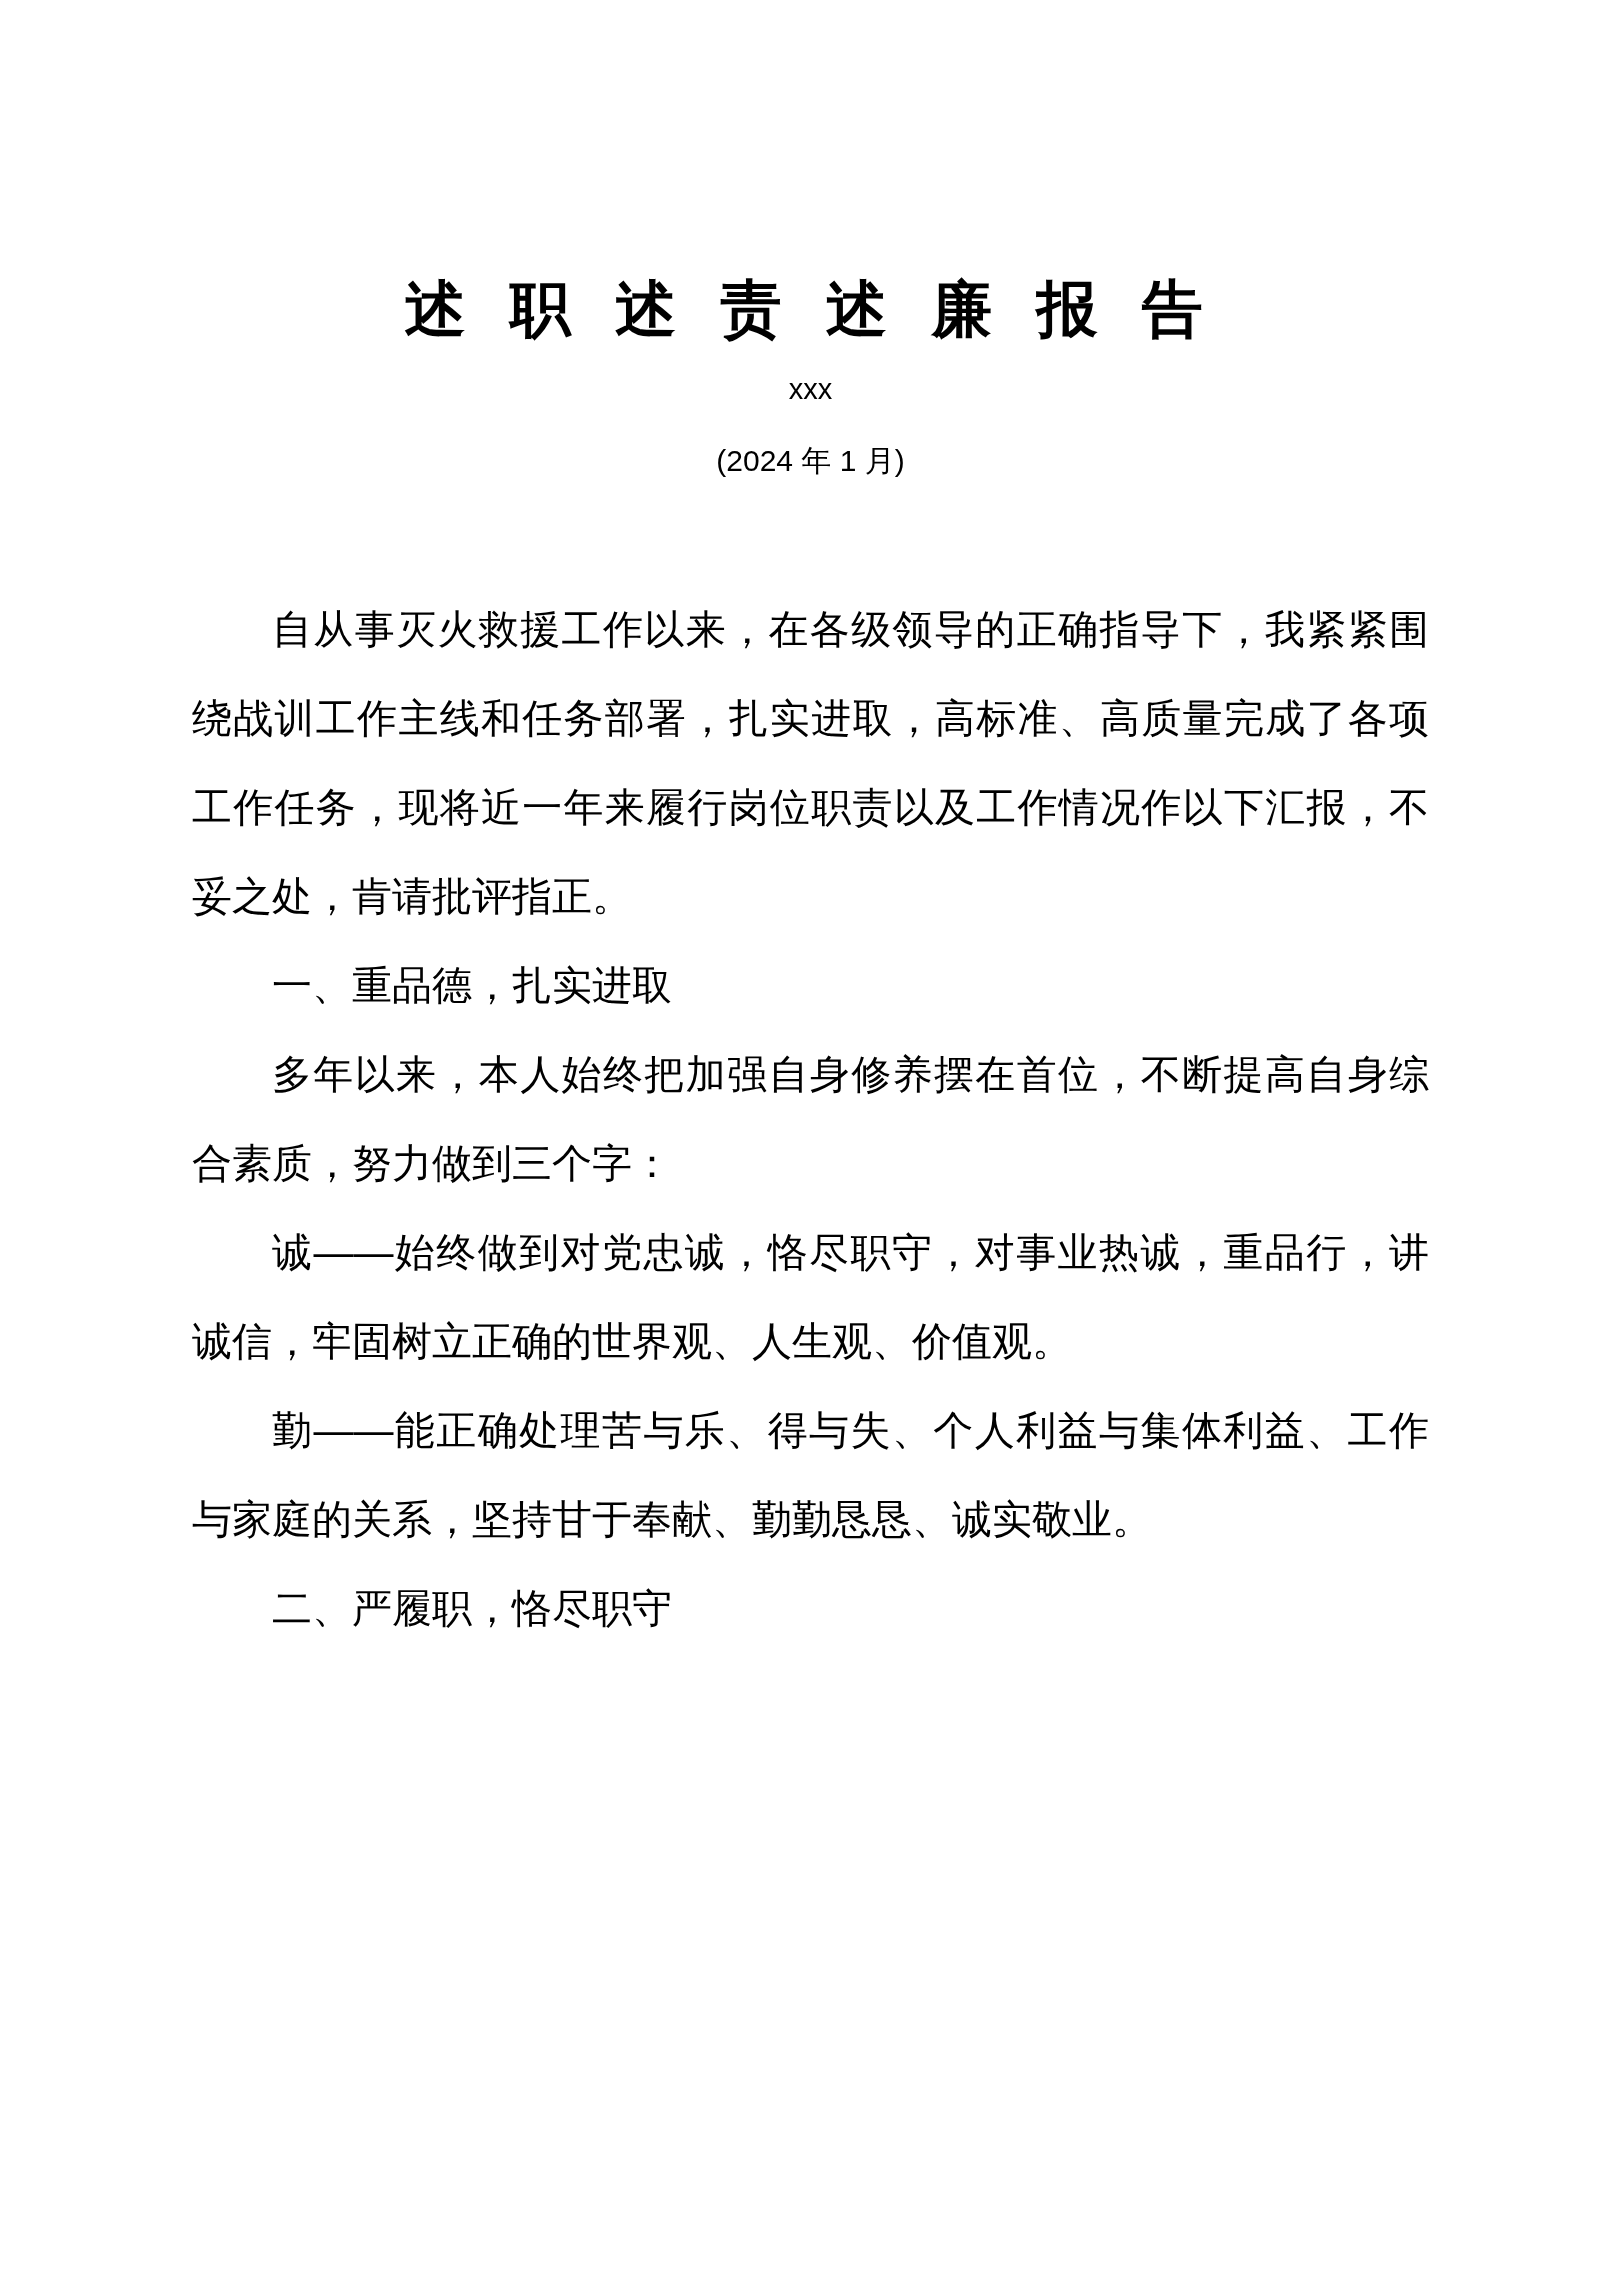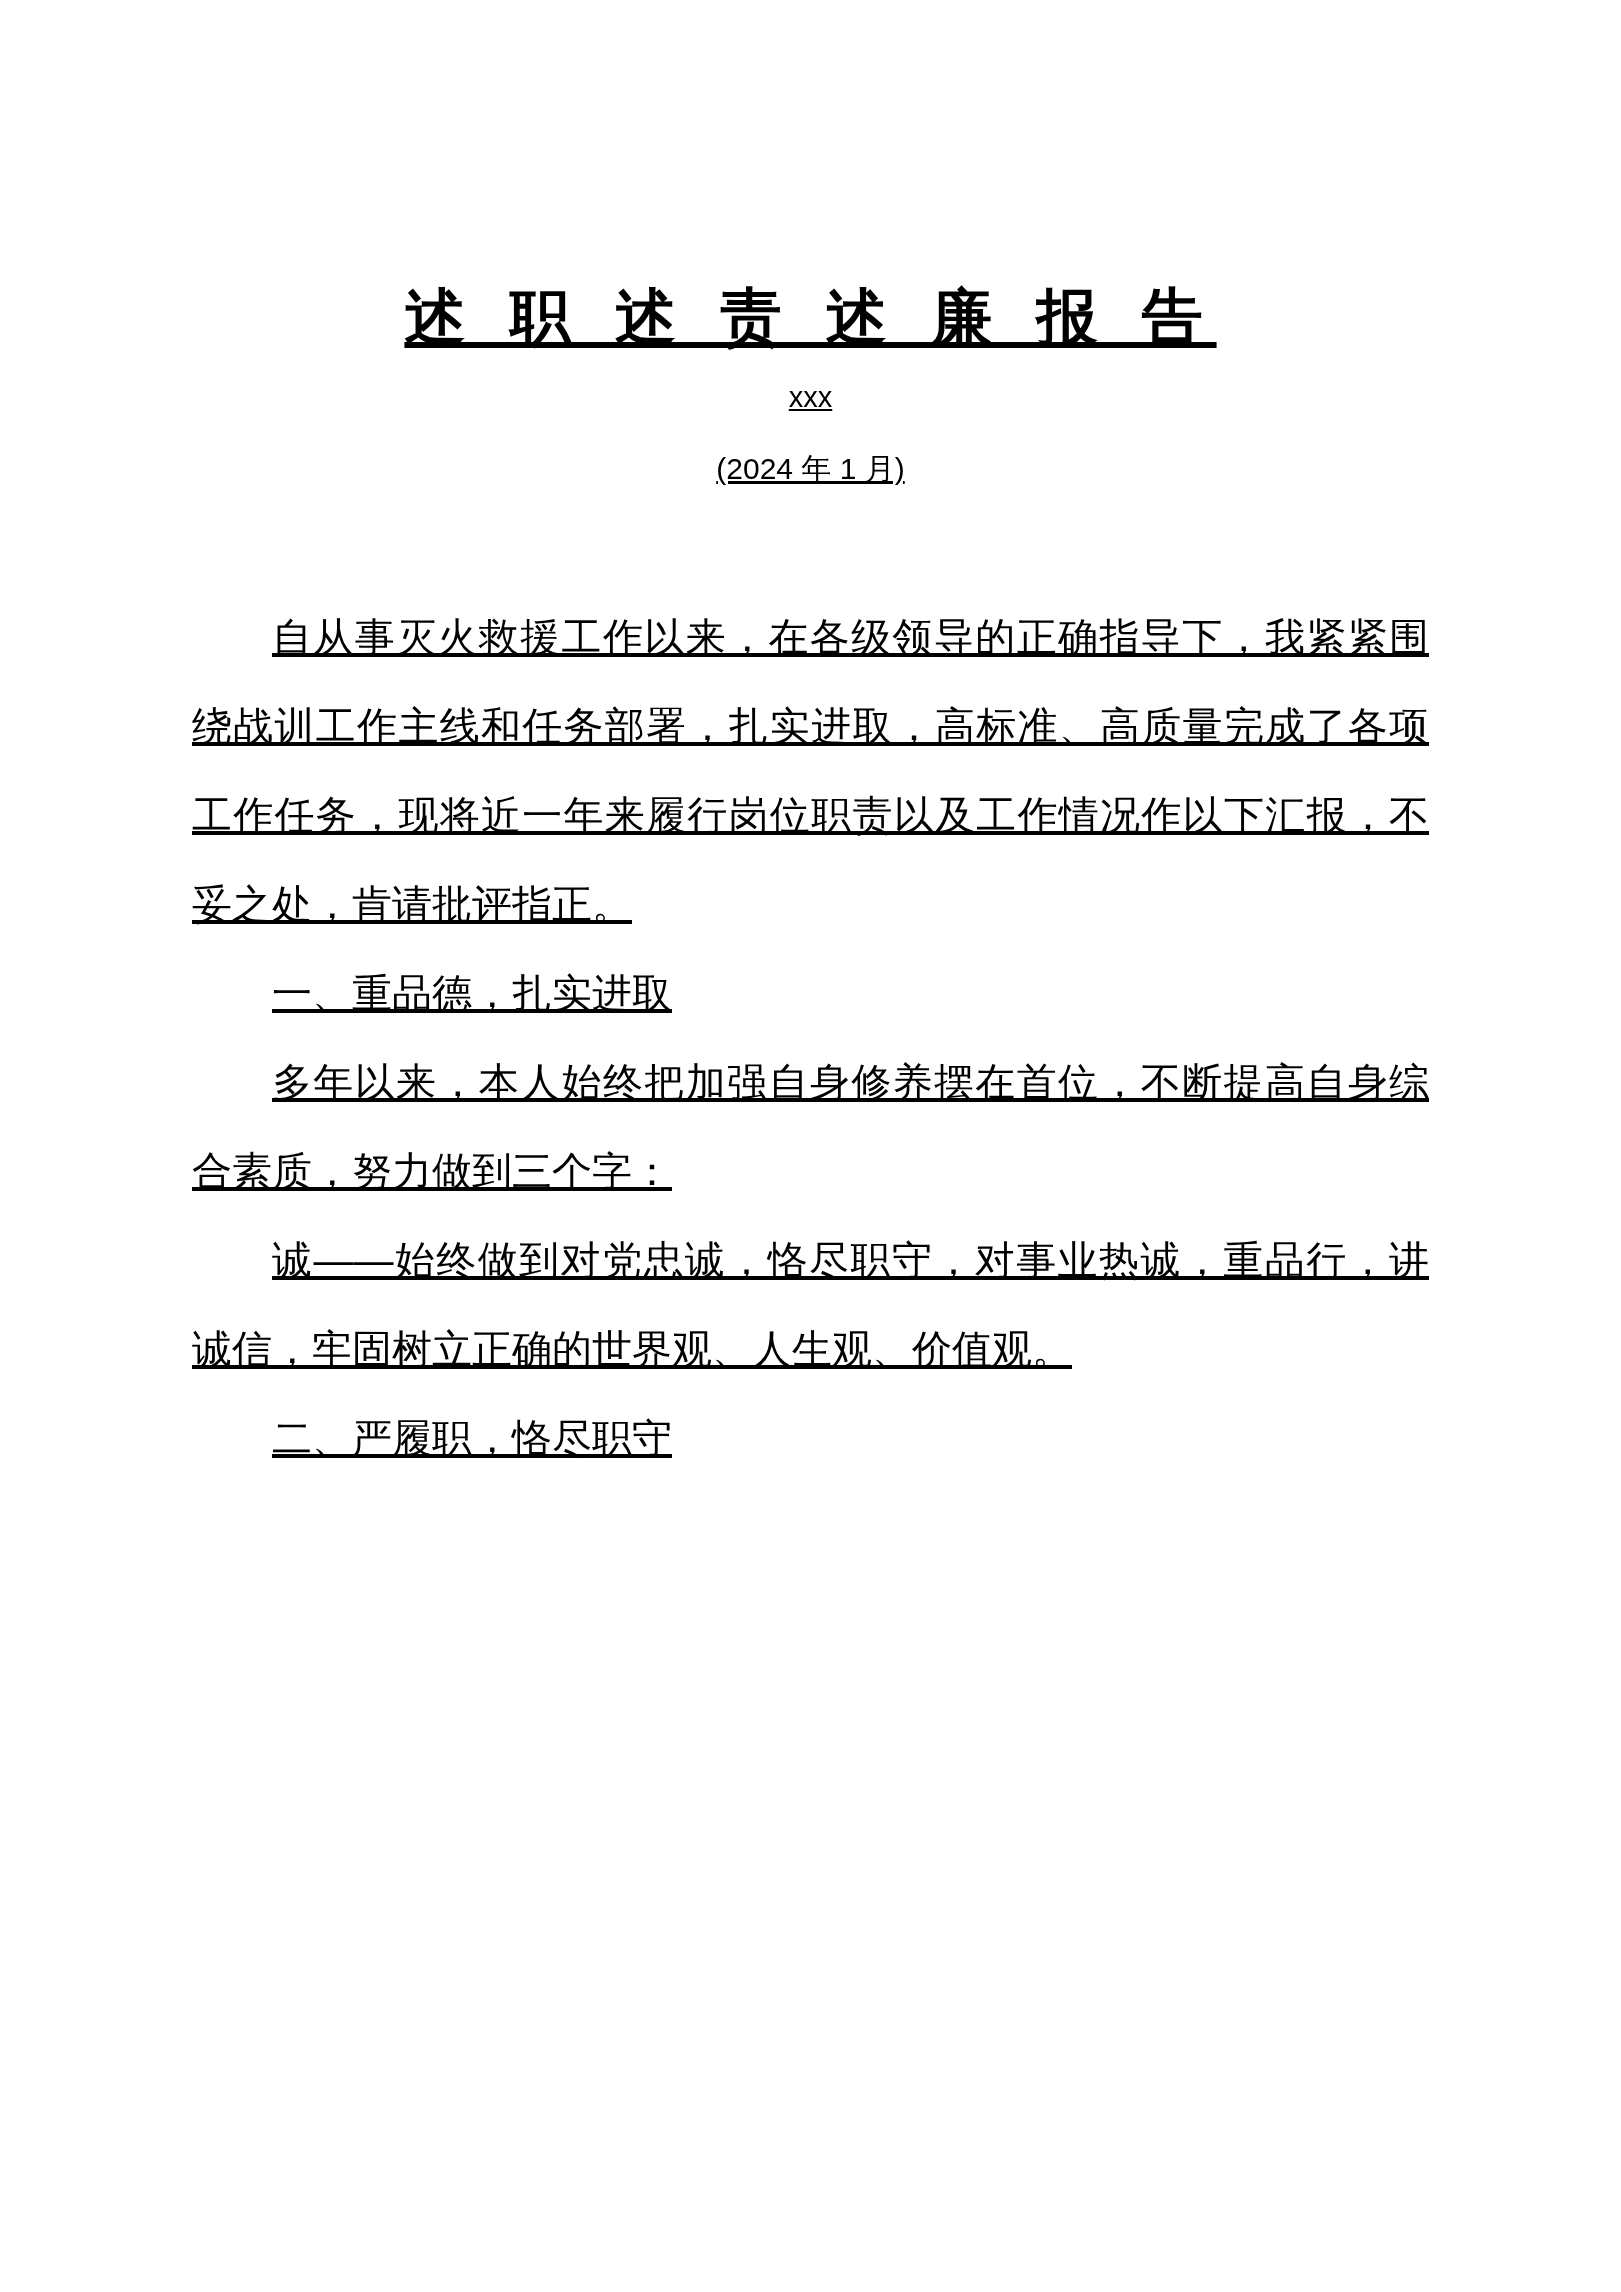--- a/index.html
+++ b/index.html
@@ -4,28 +4,27 @@
 <style>
   html, body {
     margin: 0;
     padding: 0;
     background: #ffffff;
   }
   .page {
     position: relative;
     width: 1621px;
     height: 1838px;
-    margin: 16px auto;
+    margin: 8px auto;
     box-sizing: border-box;
     padding: 265px 192px 0 192px;
     background: #ffffff;
     color: #000000;
     font-family: "Liberation Sans", sans-serif;
     overflow: hidden;
-    text-decoration: underline;
   }
   .doc-title {
     margin: 0;
     text-align: center;
     font-size: 61px;
     font-weight: 700;
     letter-spacing: 13.7px;
     line-height: 1.2;
   }
   .doc-author {
@@ -64,16 +63,17 @@
 
   <div class="doc-author">xxx</div>
 
   <div class="doc-date">(2024 年 1 月)</div>
 
   <div class="doc-body">
     <p class="para">自从事灭火救援工作以来，在各级领导的正确指导下，我紧紧围绕战训工作主线和任务部署，扎实进取，高标准、高质量完成了各项工作任务，现将近一年来履行岗位职责以及工作情况作以下汇报，不妥之处，肯请批评指正。</p>
     <p class="para">一、重品德，扎实进取</p>
     <p class="para">多年以来，本人始终把加强自身修养摆在首位，不断提高自身综合素质，努力做到三个字：</p>
     <p class="para">诚——始终做到对党忠诚，恪尽职守，对事业热诚，重品行，讲诚信，牢固树立正确的世界观、人生观、价值观。</p>
+    <p class="para">勤——能正确处理苦与乐、得与失、个人利益与集体利益、工作与家庭的关系，坚持甘于奉献、勤勤恳恳、诚实敬业。</p>
     <p class="para">二、严履职，恪尽职守</p>
   </div>
 </div>
 
 
 </body></html>

